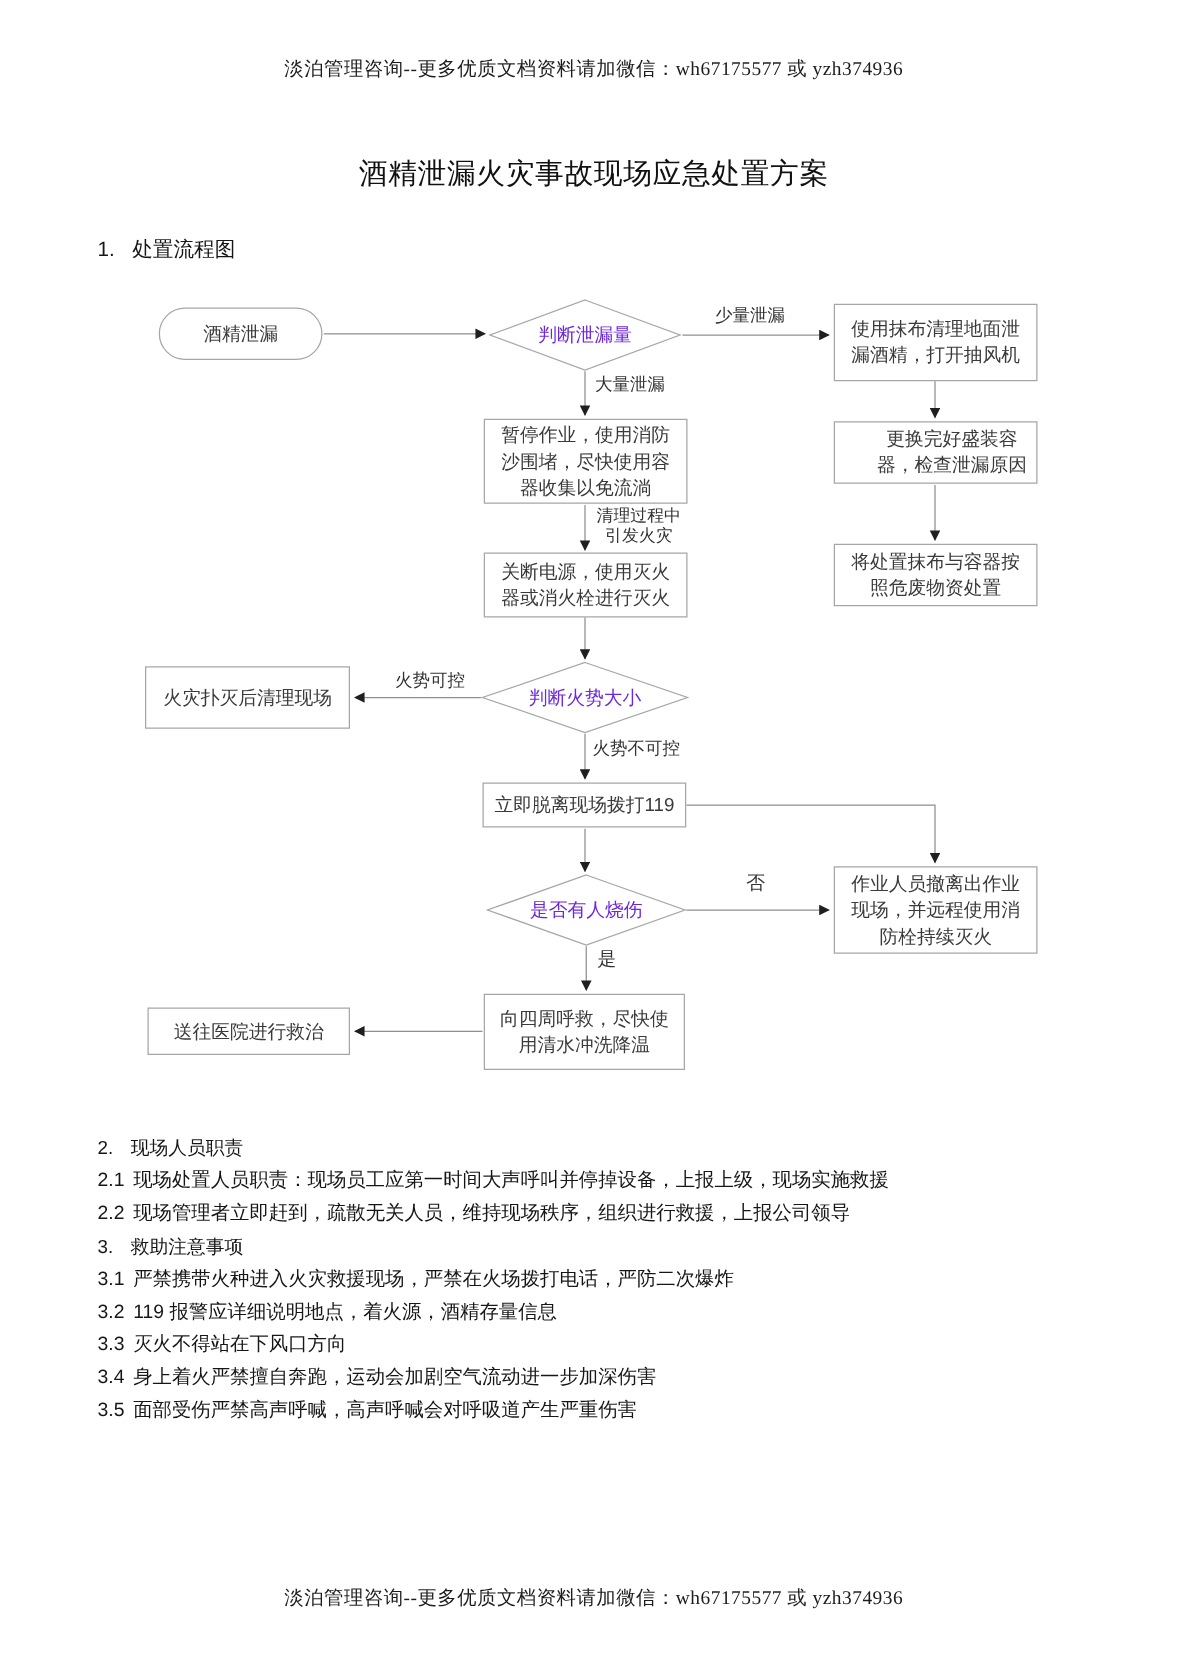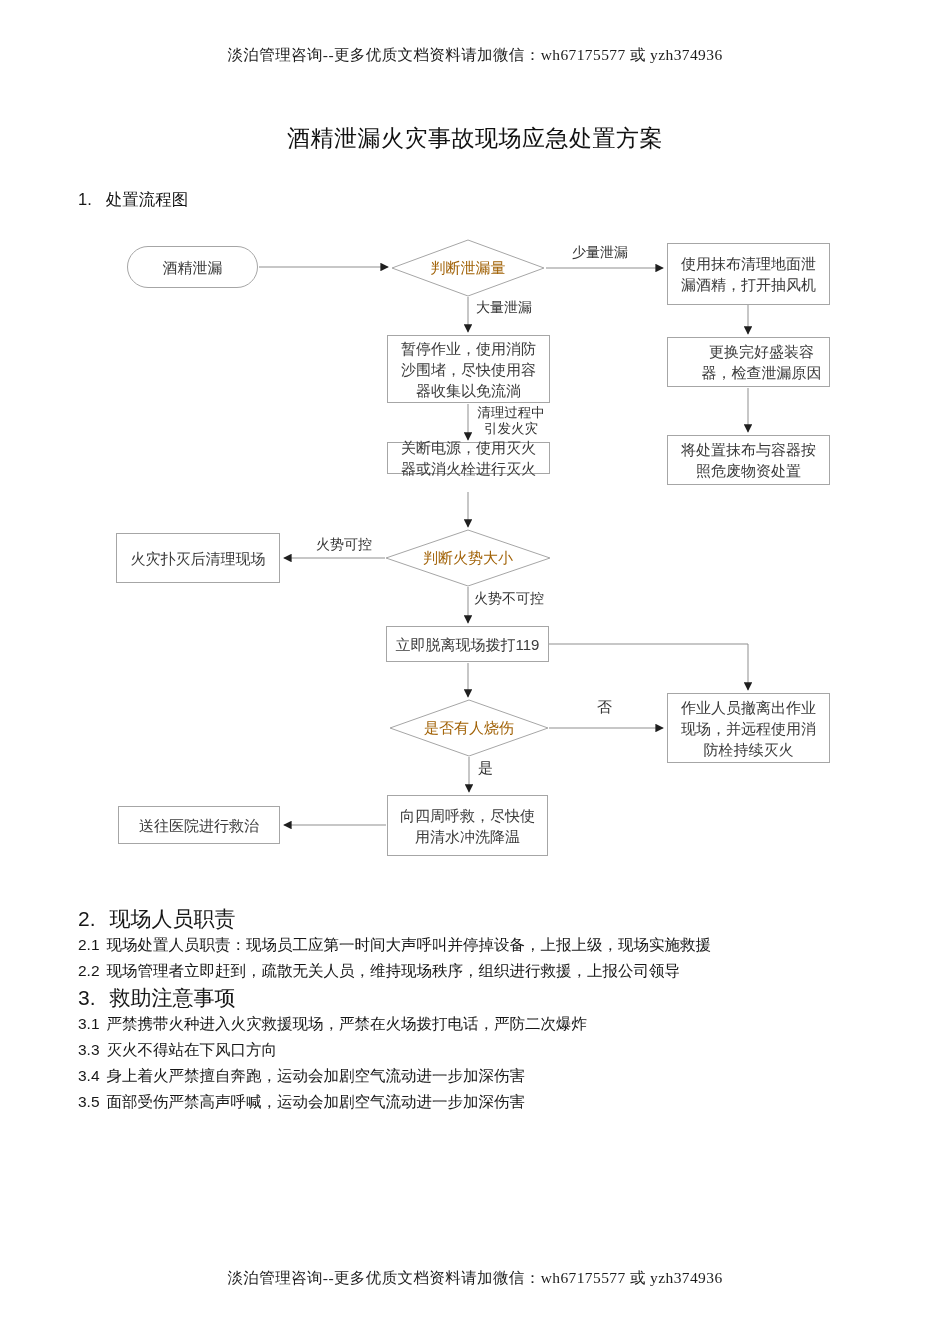--- a/index.html
+++ b/index.html
@@ -62,21 +62,21 @@
     padding: 1px 6px;
   }
   .stadium { border-radius: 21px; }
   .dlabel {
     position: absolute;
     display: flex;
     align-items: center;
     justify-content: center;
     text-align: center;
     font-size: 15px;
-    color: #a16207;
+    color: #6d28d9;
     background: transparent;
     border: none;
   }
   .elabel {
     position: absolute;
     font-size: 14px;
     line-height: 16px;
     color: #333;
     white-space: nowrap;
   }
@@ -85,21 +85,21 @@
   
   .textblock {
     position: absolute;
     left: 78px;
     top: 906px;
     width: 810px;
     font-size: 15.5px;
     line-height: 26.2px;
     color: #161616;
   }
-  .textblock .sechead { font-size: 21px; }
+  .textblock .sechead { font-size: 15px; }
   .textblock .sechead .num { display: inline-block; margin-right: 14px; }
   .textblock .item .num { display: inline-block; margin-right: 7px; }
 </style>
 </head>
 <body>
 
 <div class="page">
 
   <div class="hf header">淡泊管理咨询--更多优质文档资料请加微信：wh67175577 或 yzh374936</div>
 
@@ -145,21 +145,21 @@
     <div class="dlabel" style="left:392px; top:240px; width:152px; height:56px;">判断泄漏量</div>
 
     <div class="node" style="left:667px; top:243px; width:163px; height:62px;">使用抹布清理地面泄漏酒精，打开抽风机</div>
 
     <div class="node" style="left:667px; top:337px; width:163px; height:50px;padding-left:32px;">更换完好盛装容器，检查泄漏原因</div>
 
     <div class="node" style="left:667px; top:435px; width:163px; height:50px;">将处置抹布与容器按照危废物资处置</div>
 
     <div class="node" style="left:387px; top:335px; width:163px; height:68px;text-align:center;">暂停作业，使用消防沙围堵，尽快使用容器收集以免流淌</div>
 
-    <div class="node" style="left:387px; top:442px; width:163px; height:32px;">关断电源，使用灭火器或消火栓进行灭火</div>
+    <div class="node" style="left:387px; top:442px; width:163px; height:52px;">关断电源，使用灭火器或消火栓进行灭火</div>
 
     <div class="dlabel" style="left:386px; top:530px; width:164px; height:56px;">判断火势大小</div>
 
     <div class="node" style="left:116px; top:533px; width:164px; height:50px;">火灾扑灭后清理现场</div>
 
     <div class="node" style="left:386px; top:626px; width:163px; height:36px;">立即脱离现场拨打119</div>
 
     <div class="dlabel" style="left:390px; top:700px; width:158px; height:56px;">是否有人烧伤</div>
 
     <div class="node" style="left:667px; top:693px; width:163px; height:70px;">作业人员撤离出作业现场，并远程使用消防栓持续灭火</div>
@@ -187,25 +187,28 @@
     <div class="item">
       <span class="num">2.2</span><span>现场管理者立即赶到，疏散无关人员，维持现场秩序，组织进行救援，上报公司领导</span>
     </div>
     <div class="sechead">
       <span class="num">3.</span><span>救助注意事项</span>
     </div>
     <div class="item">
       <span class="num">3.1</span><span>严禁携带火种进入火灾救援现场，严禁在火场拨打电话，严防二次爆炸</span>
     </div>
     <div class="item">
+      <span class="num">3.2</span><span>119 报警应详细说明地点，着火源，酒精存量信息</span>
+    </div>
+    <div class="item">
       <span class="num">3.3</span><span>灭火不得站在下风口方向</span>
     </div>
     <div class="item">
       <span class="num">3.4</span><span>身上着火严禁擅自奔跑，运动会加剧空气流动进一步加深伤害</span>
     </div>
     <div class="item">
-      <span class="num">3.5</span><span>面部受伤严禁高声呼喊，运动会加剧空气流动进一步加深伤害</span>
+      <span class="num">3.5</span><span>面部受伤严禁高声呼喊，高声呼喊会对呼吸道产生严重伤害</span>
     </div>
   </div>
 
   <div class="hf footer">淡泊管理咨询--更多优质文档资料请加微信：wh67175577 或 yzh374936</div>
 
 </div>
 
 </body></html>

